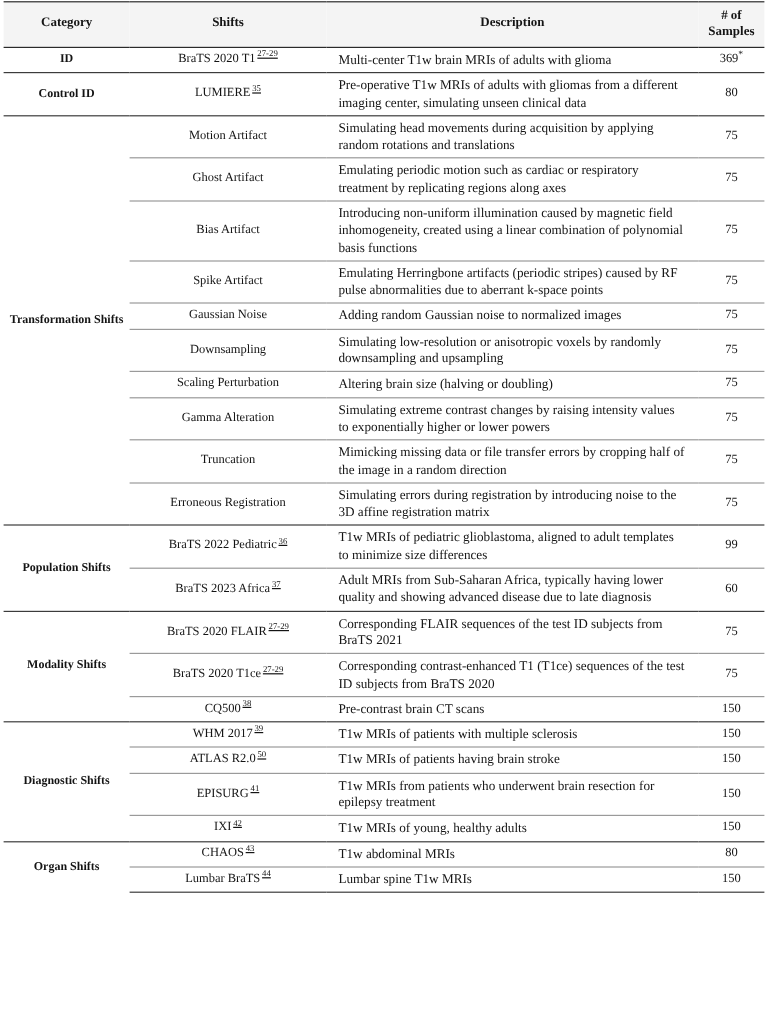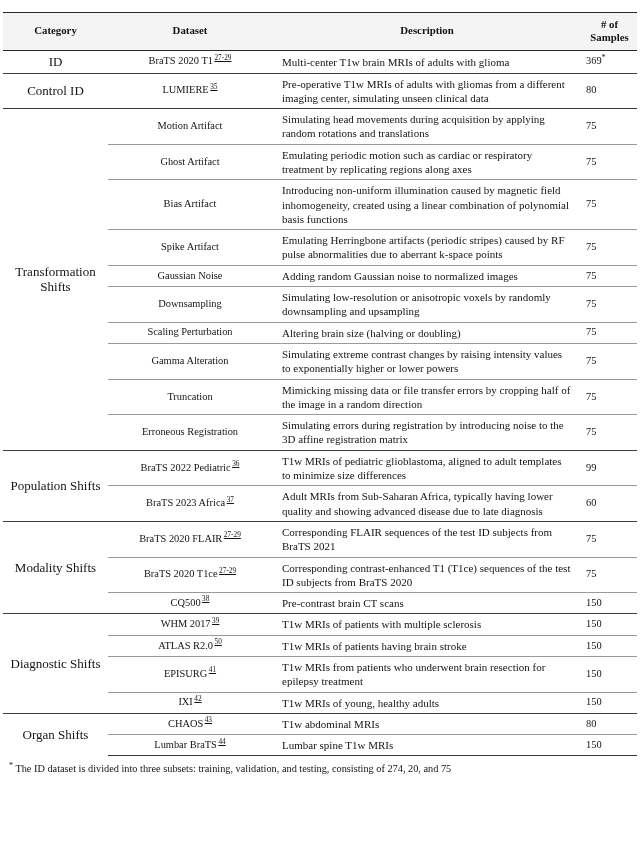--- a/index.html
+++ b/index.html
@@ -12,21 +12,21 @@
     width: 640px;
     height: 848px;
     overflow: hidden;
     font-family: "Liberation Serif", "DejaVu Serif", serif;
     color: #141414;
     -webkit-font-smoothing: antialiased;
   }
 
   .table-wrap {
     width: 640px;
-    padding: 12px 3px;
+    padding: 1px 3px;
   }
 
   table.ds-table {
     width: 634px;
     border-collapse: collapse;
     table-layout: fixed;
     font-size: 10.4px;
     line-height: 1.22;
   }
 
@@ -49,36 +49,37 @@
     border-bottom: 1.6px solid #2a2a2a;
   }
 
   
   tbody td {
     vertical-align: middle;
     padding: 3px 4px;
   }
   td.cat {
     text-align: center;
-    font-weight: normal;
-    font-size: 13px;
+    font-weight: bold;
+    font-size: 10px;
     line-height: 1.2;
   }
   td.ds {
     text-align: center;
     font-size: 10.4px;
   }
   td.desc {
     text-align: left;
     font-size: 11px;
     line-height: 1.3;
     padding-left: 10px;
     padding-right: 10px;
   }
   td.num {
+    text-align: center;
     font-size: 10.4px;
   }
 
   
   tr.inner > td.ds,
   tr.inner > td.desc,
   tr.inner > td.num {
     border-top: 0.9px solid #9a9a9a;
   }
   
@@ -119,21 +120,21 @@
   <table class="ds-table">
     <colgroup>
       <col class="c-cat">
         <col class="c-ds">
         <col class="c-desc">
         <col class="c-n">
     </colgroup>
     <thead>
       <tr>
         <th>Category</th>
-        <th>Dataset</th>
+        <th>Shifts</th>
         <th>Description</th>
         <th>
           <span># of</span><br>
           <span>Samples</span>
         </th>
       </tr>
     </thead>
     <tbody id="tbody">
         <tr class="">
           <td class="cat" rowspan="1">ID</td>
@@ -253,17 +254,13 @@
           <td class="num"><span>80</span></td>
         </tr>
         <tr class="inner last">
           <td class="ds"><span>Lumbar BraTS</span><sup class="ref">44</sup></td>
           <td class="desc">Lumbar spine T1w MRIs</td>
           <td class="num"><span>150</span></td>
         </tr>
       </tbody>
   </table>
 
-  <div class="footnote">
-    <sup class="star">*</sup>
-    <span>The ID dataset is divided into three subsets: training, validation, and testing, consisting of 274, 20, and 75</span>
-  </div>
 </div>
 
 </body></html>

